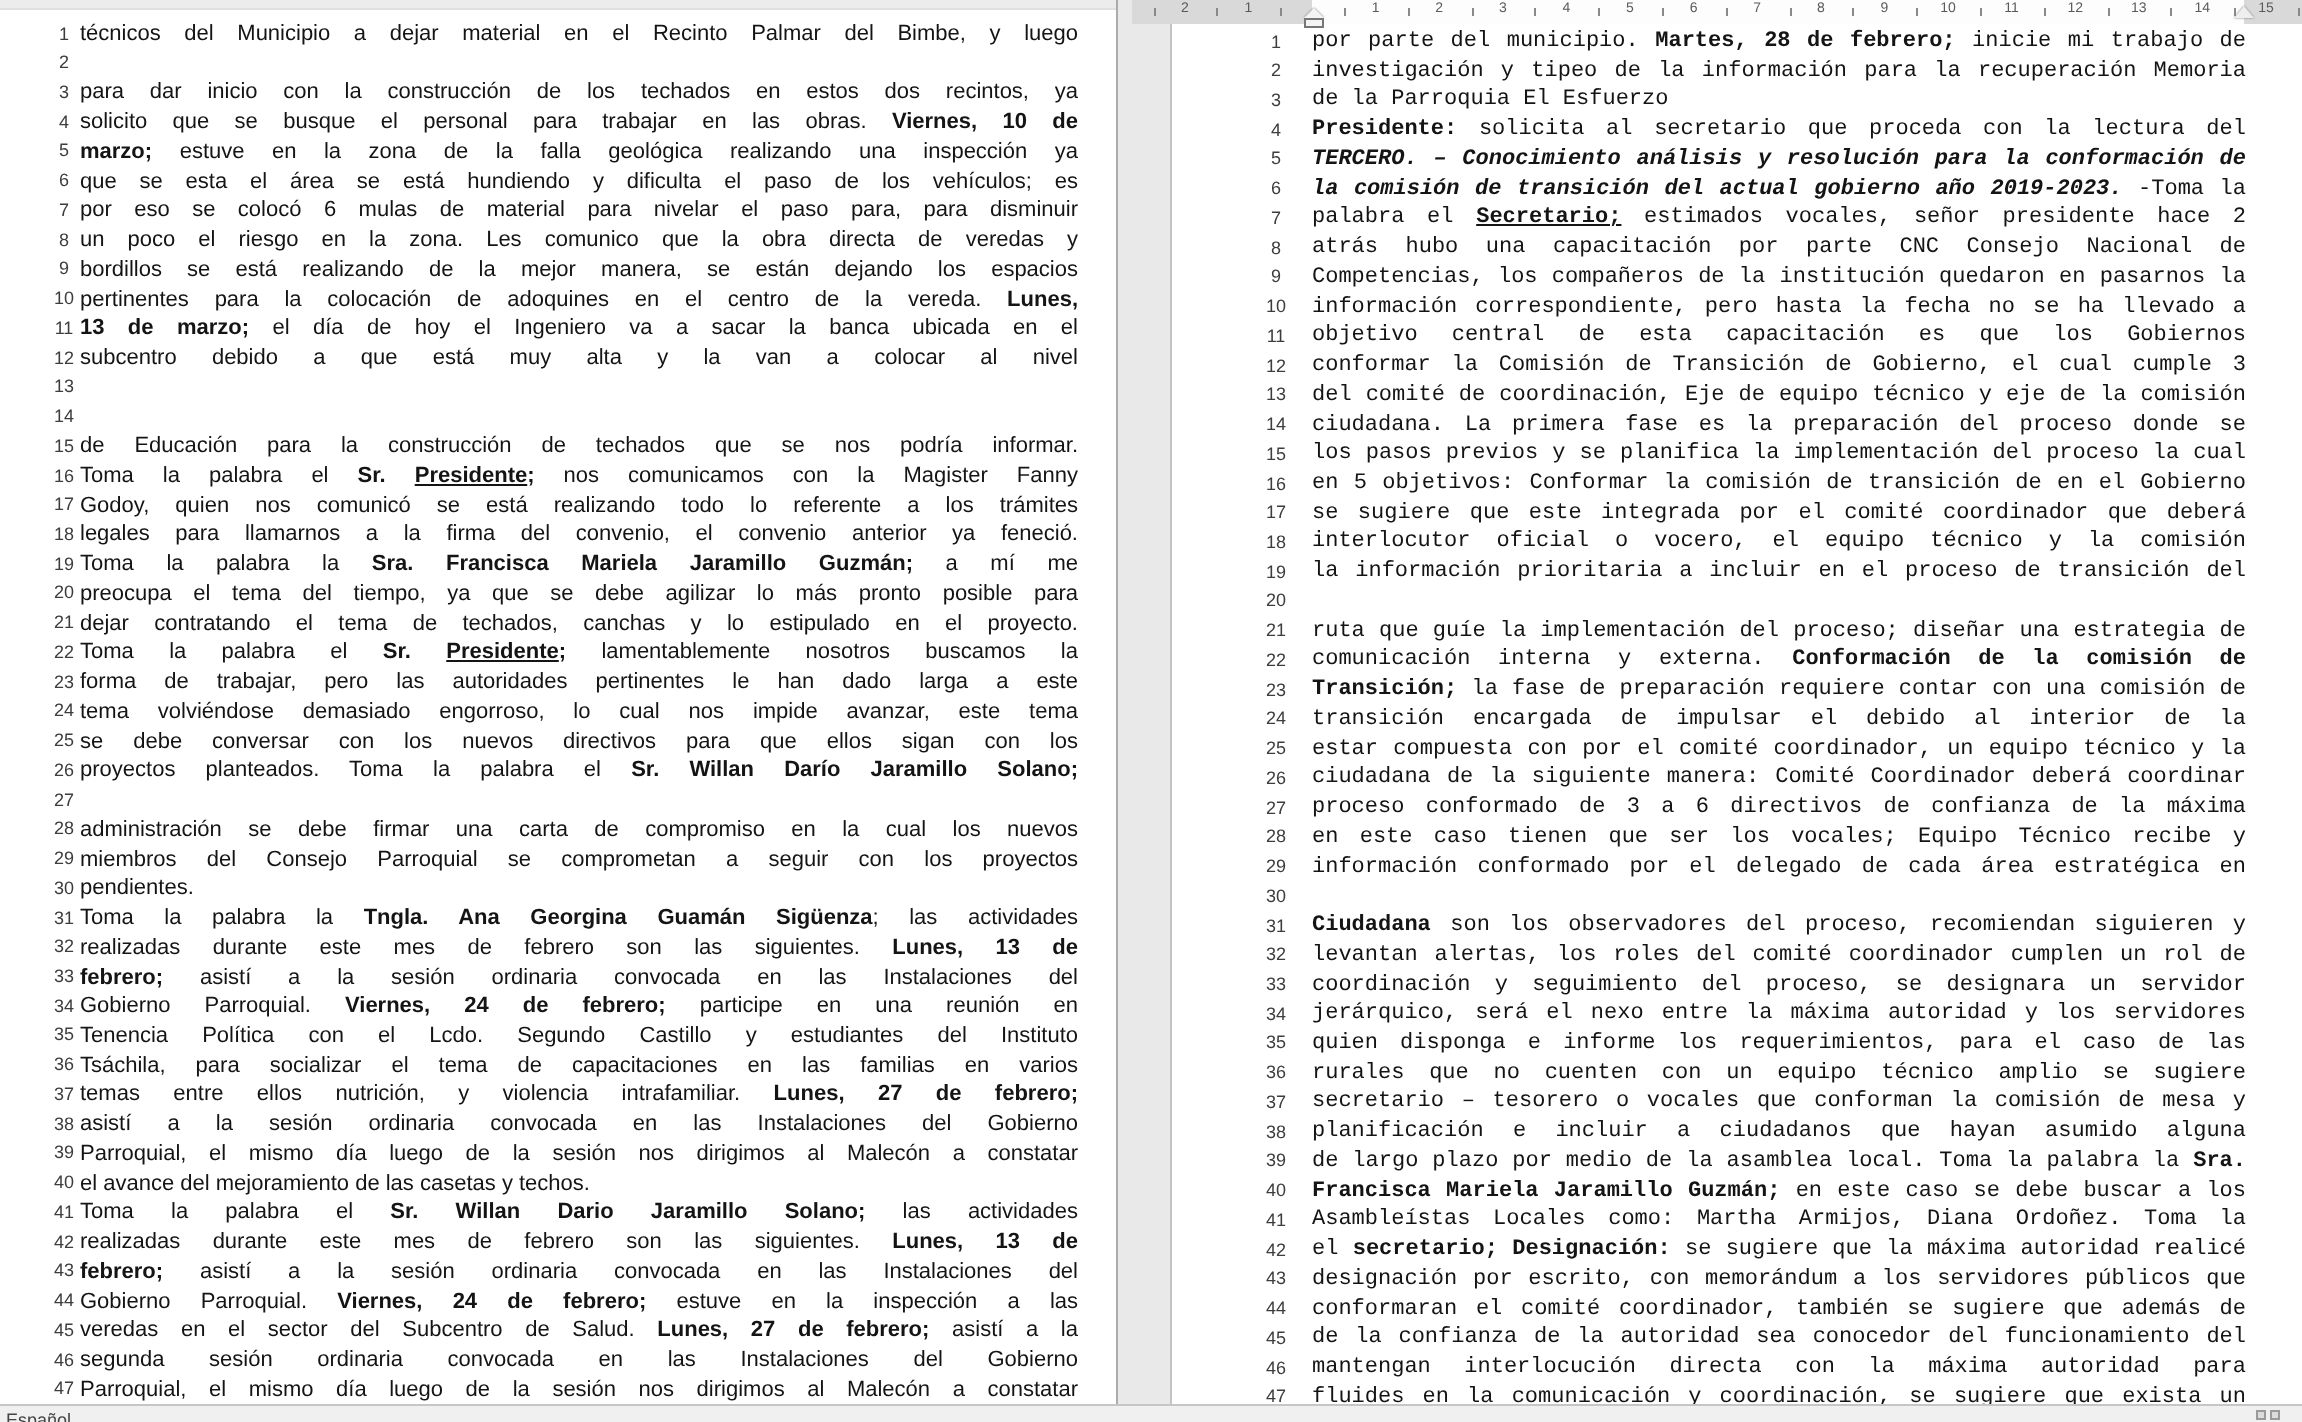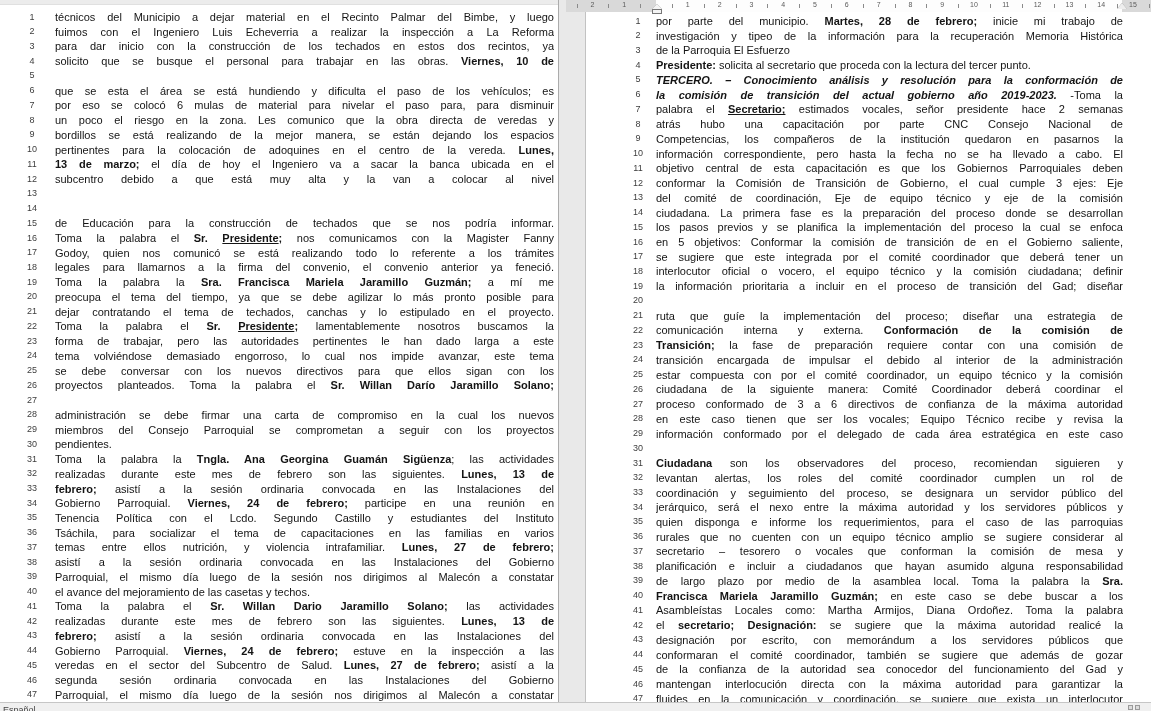--- a/index.html
+++ b/index.html
@@ -38,23 +38,23 @@
   #page-right { left:586px; top:12px; width:565px; height:690px; padding-top:2px; }
 
   .line-row { position:relative; height:14.74px; }
   .line-num { position:absolute; top:1.5px; width:24px; text-align:center;
     font-size:9px; line-height:11px; color:#3d3d3d; }
   .line-text { position:absolute; top:0; height:14.74px; line-height:14.4px;
     font-size:11px; color:#141414; text-align:justify; text-align-last:justify;
     overflow:hidden; }
   .line-text.nj { text-align-last:left; }
   #page-left  .line-num  { left:20px; }
-  #page-left  .line-text { left:55px; width:499px; }
+  #page-left  .line-text { left:40px; width:499px; }
   #page-right .line-num  { left:40px; }
-  #page-right .line-text { left:70px; width:467px; }
+  #page-right .line-text { left:70px; width:467px;font-family:Liberation Mono, monospace; }
   .seg-b { font-weight:bold; }
   .seg-i { font-style:italic; }
   .seg-u { text-decoration:underline; }
 
   
   #status-bar { position:absolute; left:0; top:702px; width:1151px; height:14px;
     background:#f0f0f0; border-top:1px solid #c6c6c6; z-index:6; overflow:hidden; }
   #status-lang { position:absolute; left:3px; top:2px; font-size:9px; color:#444; }
   #view-icon { position:absolute; left:1128px; top:2px; width:16px; height:6px; }
   #view-icon span { display:inline-block; width:5px; height:5px; border:1px solid #9a9a9a;
@@ -114,32 +114,32 @@
     <div id="right-indent" class="marker"></div>
   </div>
 
   <div id="page-left" class="page">
       <div class="line-row">
         <span class="line-num">1</span>
         <div class="line-text"><span>técnicos del Municipio a dejar material en el Recinto Palmar del Bimbe, y luego</span></div>
       </div>
       <div class="line-row">
         <span class="line-num">2</span>
-        <div class="line-text"><span>fuimos con el Ingeniero Luis Echeverria a realizar la inspección a La Reforma</span></div>
       </div>
       <div class="line-row">
         <span class="line-num">3</span>
         <div class="line-text"><span>para dar inicio con la construcción de los techados en estos dos recintos, ya</span></div>
       </div>
       <div class="line-row">
         <span class="line-num">4</span>
         <div class="line-text"><span>solicito que se busque el personal para trabajar en las obras. </span><span class="seg-b">Viernes, 10 de</span></div>
       </div>
       <div class="line-row">
         <span class="line-num">5</span>
+        <div class="line-text"><span class="seg-b">marzo;</span><span> estuve en la zona de la falla geológica realizando una inspección ya</span></div>
       </div>
       <div class="line-row">
         <span class="line-num">6</span>
         <div class="line-text"><span>que se esta el área se está hundiendo y dificulta el paso de los vehículos; es</span></div>
       </div>
       <div class="line-row">
         <span class="line-num">7</span>
         <div class="line-text"><span>por eso se colocó 6 mulas de material para nivelar el paso para, para disminuir</span></div>
       </div>
       <div class="line-row">

